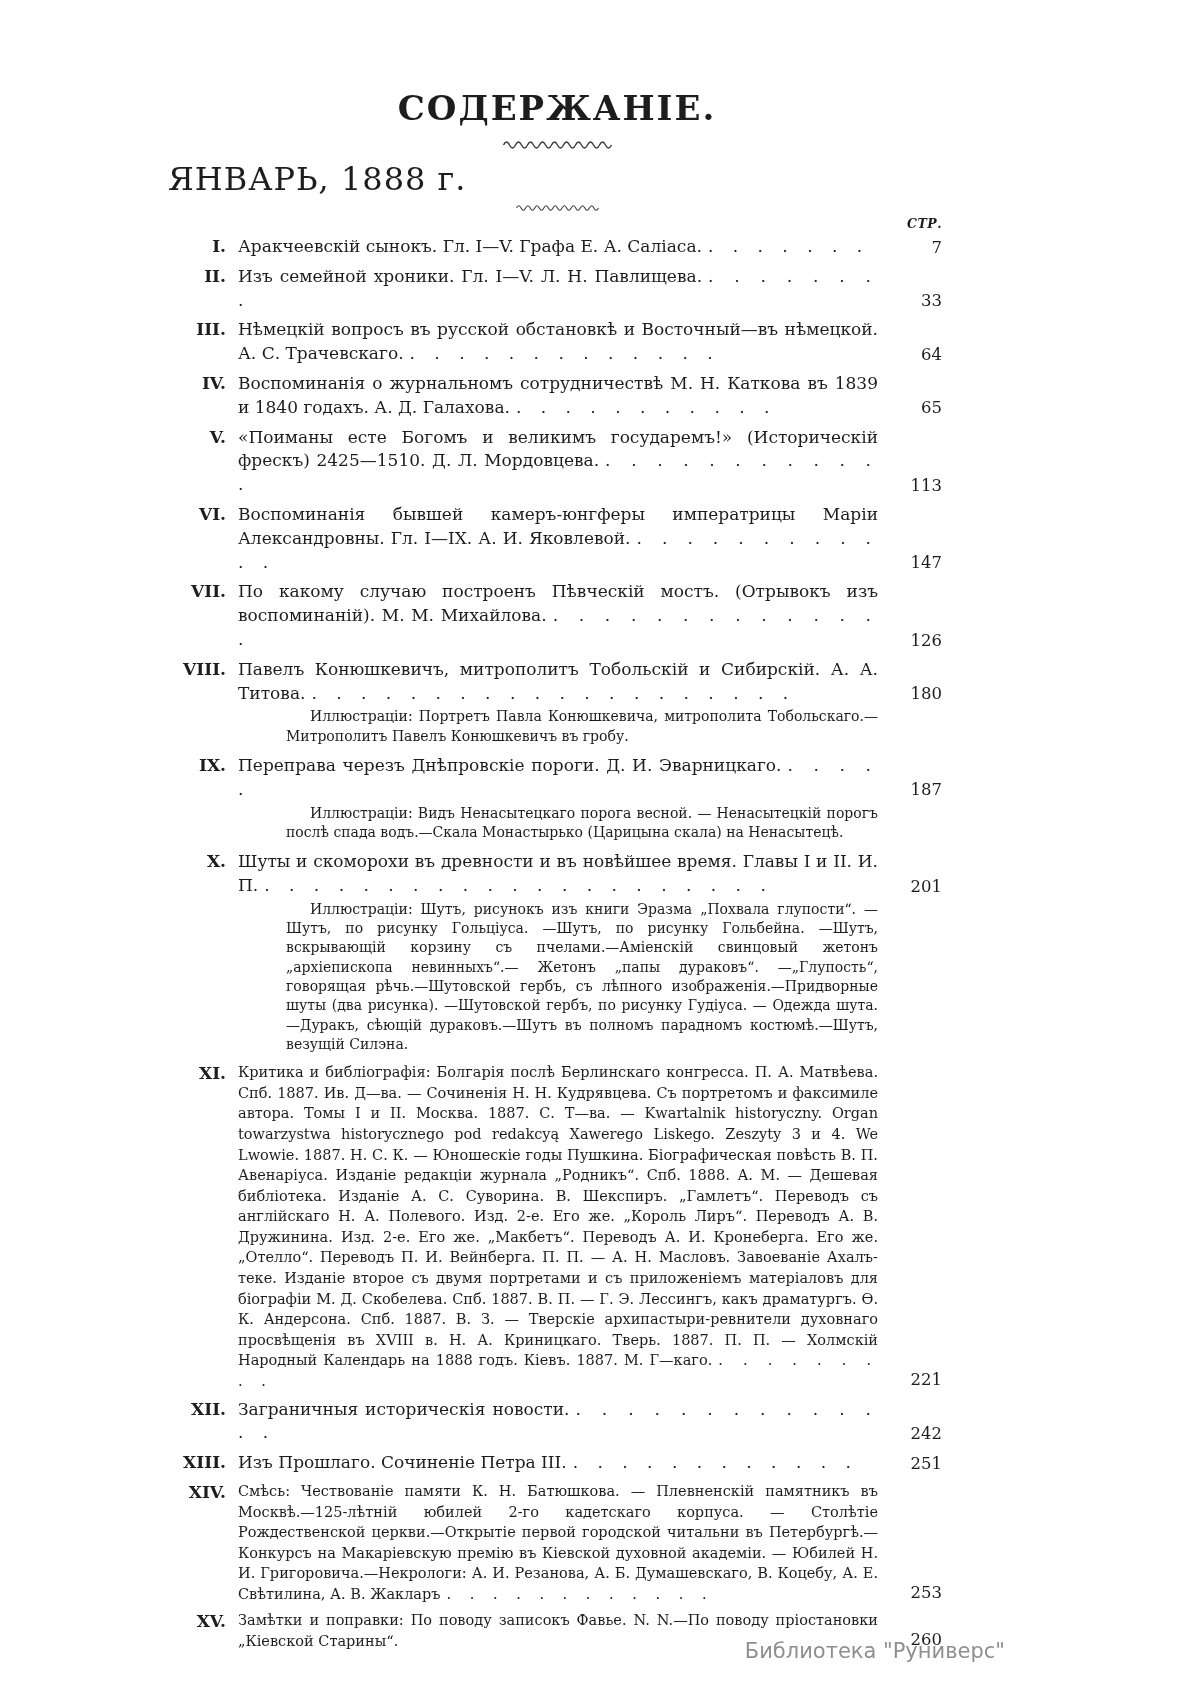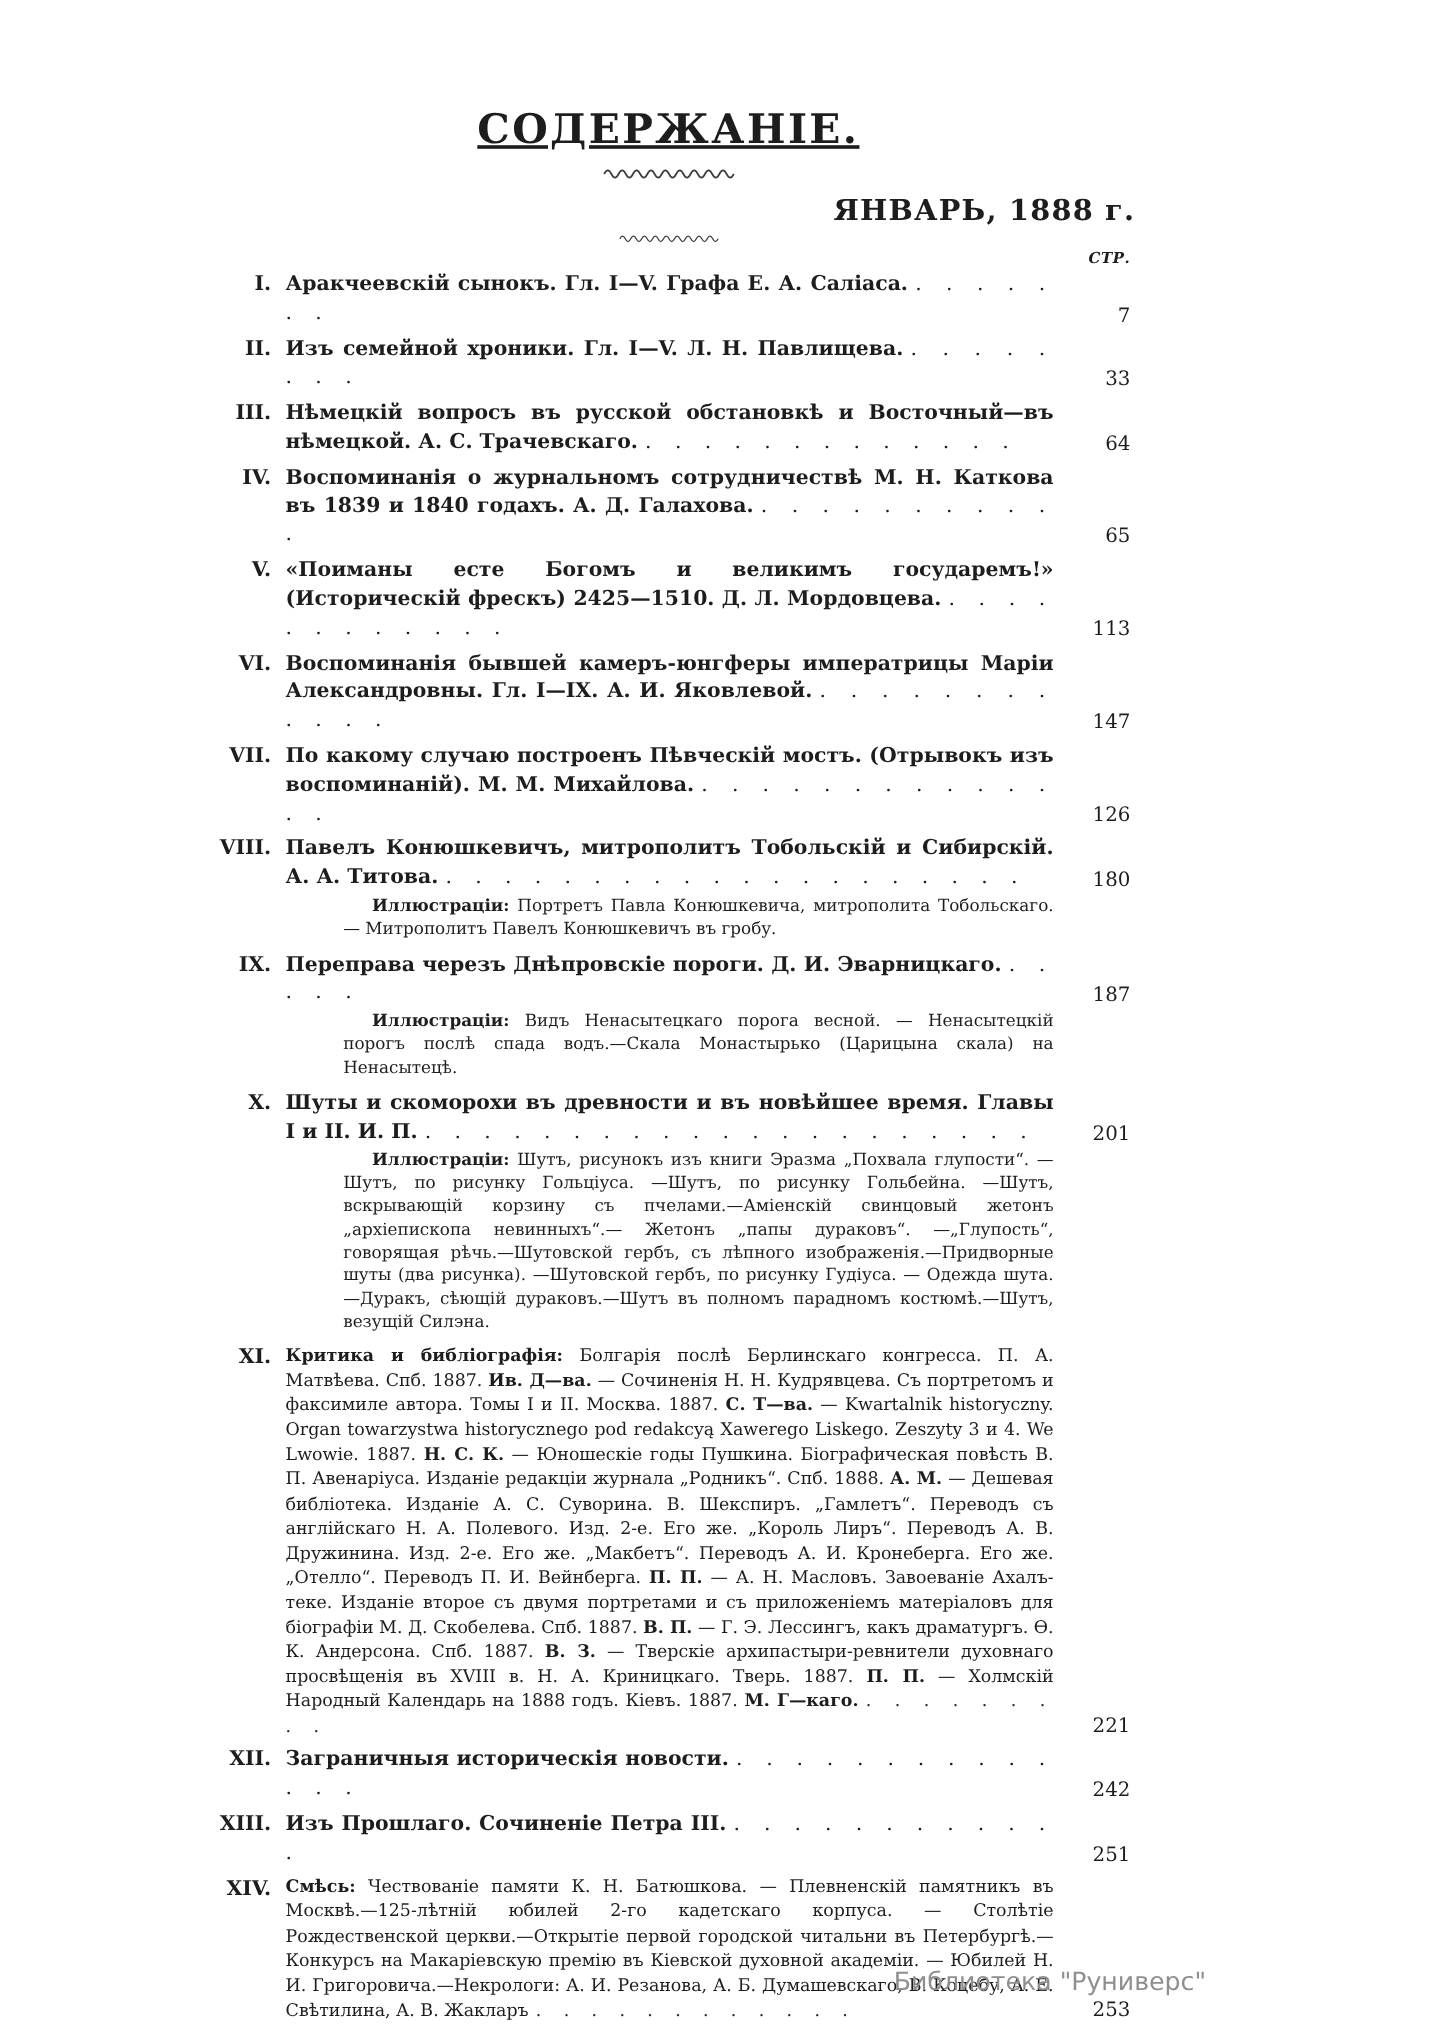--- a/index.html
+++ b/index.html
@@ -15,30 +15,29 @@
     position: absolute;
     left: 168px; top: 88px;
     width: 778px;
   }
   .title {
     margin: 0 0 10px 0;
     text-align: center;
     font-size: 34px;
     font-weight: 700;
     letter-spacing: 2px;
-    text-decoration: underline;
   }
   .squiggle { text-align: center; line-height: 0; }
   .squiggle.s1 { margin: 2px 0 8px 0; }
   .squiggle.s2 { margin: 4px 0 2px 0; }
   .subtitle {
     margin: 0;
-    text-align: right;
-    font-size: 24px;
-    font-weight: 700;
+    text-align: left;
+    font-size: 32px;
+    font-weight: 400;
     letter-spacing: 1px;
   }
   .str-header {
     text-align: right;
     font-size: 12.5px;
     font-weight: 700;
     padding-right: 4px;
     margin: 2px 0 4px 0;
     letter-spacing: 0.5px;
     font-style: italic;
@@ -83,21 +82,21 @@
     text-indent: 24px;
     font-size: 14px;
     line-height: 1.38;
     text-align: justify;
   }
   .dots {
     letter-spacing: 7px;
     margin-left: 6px;
     white-space: normal;
   }
-  b { font-weight: 700; }
+  b { font-weight: 400; }
   .watermark {
     position: absolute;
     right: 195px;
     bottom: 30px;
     font-family: "DejaVu Sans", sans-serif;
     font-size: 21px;
     color: #8f8f8f;
   }
 </style>
 </head>

